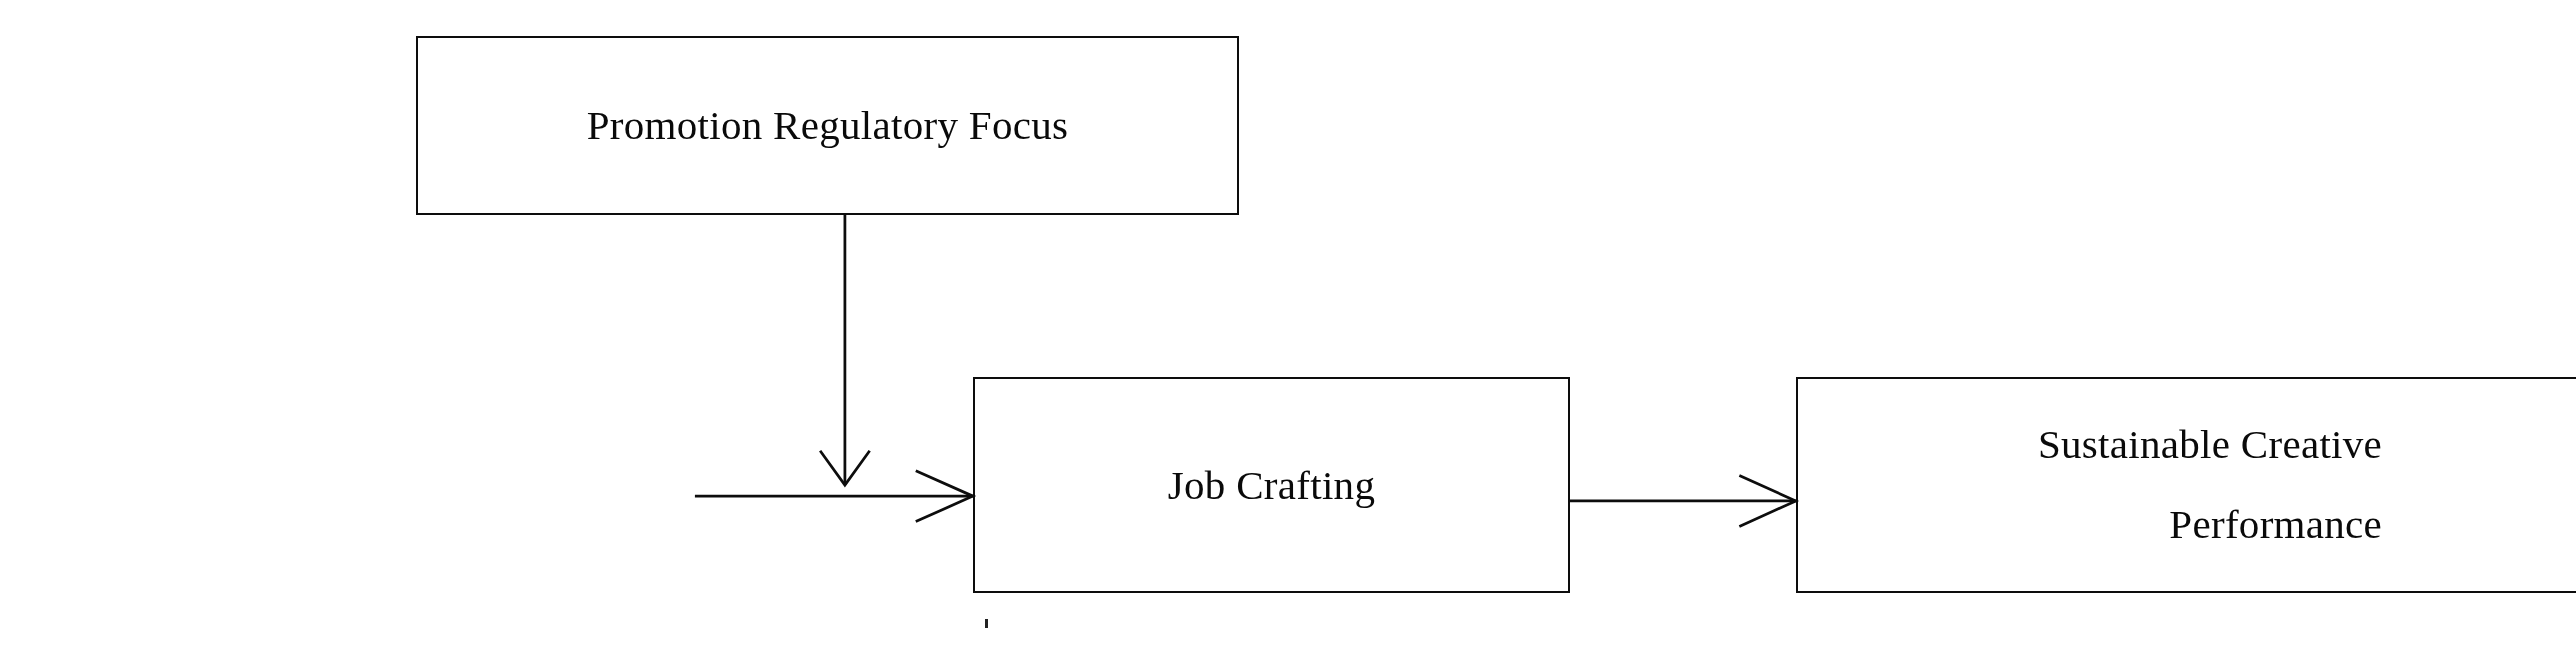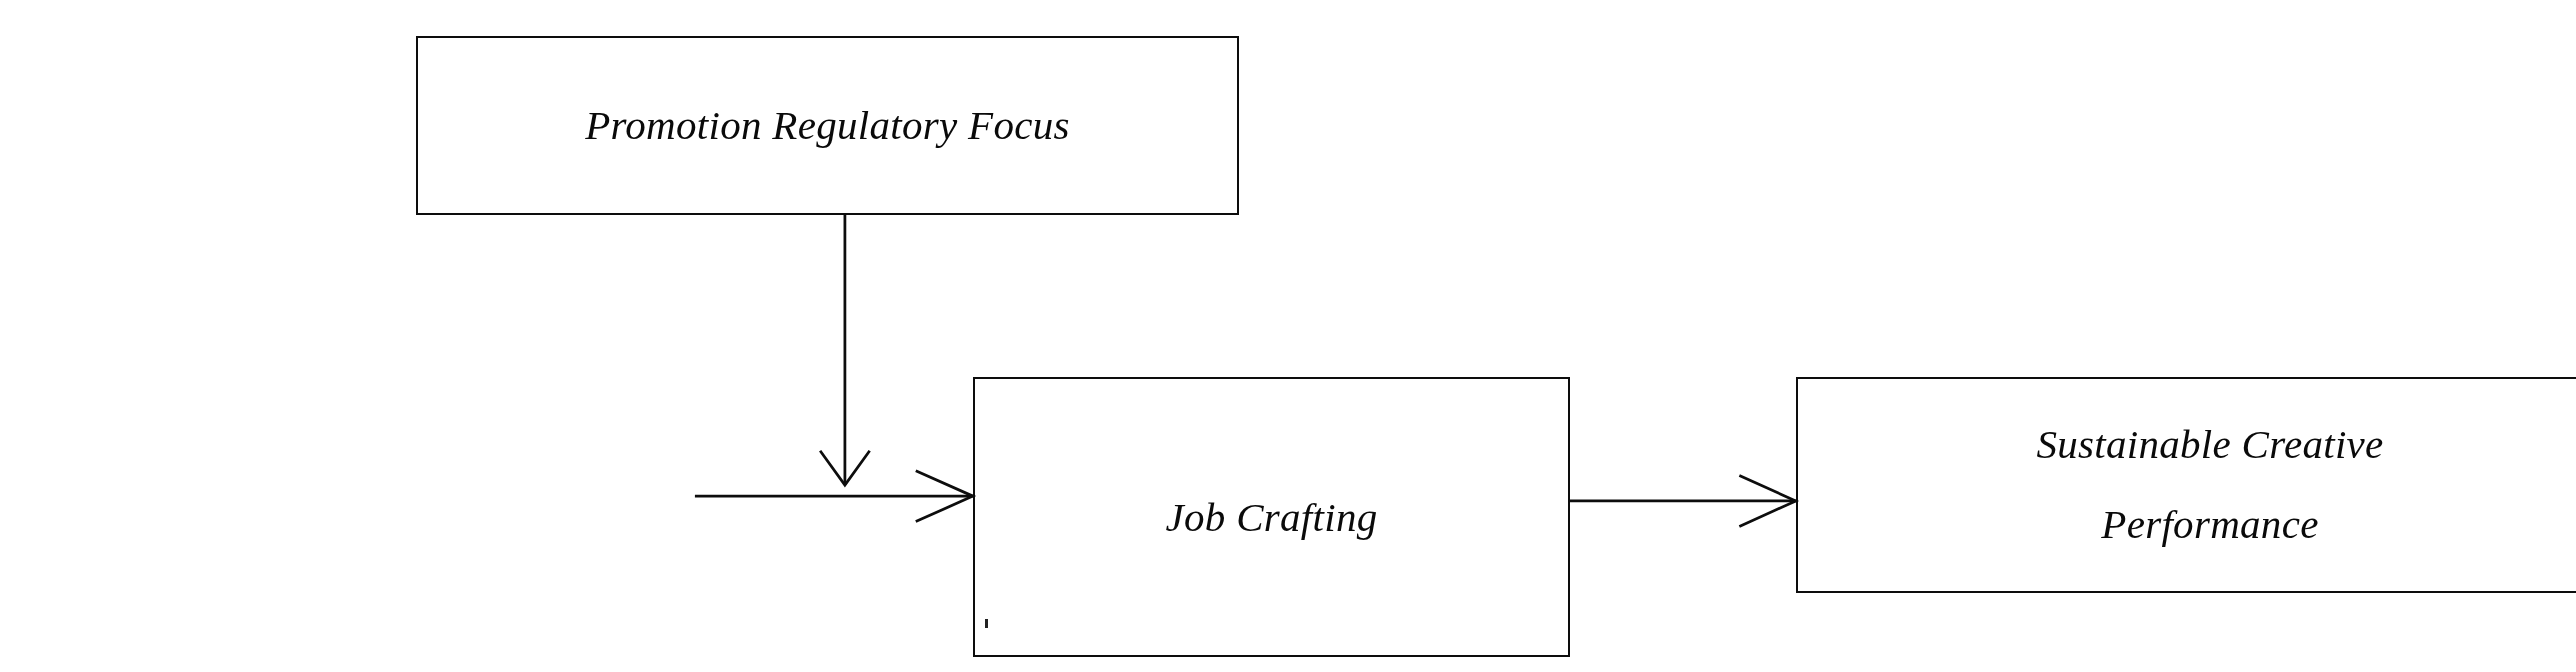--- a/index.html
+++ b/index.html
@@ -17,42 +17,41 @@
     font-family: "Liberation Serif", "DejaVu Serif", serif;
   }
   .node-box {
     position: absolute;
     box-sizing: border-box;
     border: 2.1px solid #0d0d0d;
     background: #ffffff;
     display: flex;
     align-items: center;
     justify-content: center;
-    text-align: center;
+    text-align: right;
     color: #0a0a0a;
-    font-style: italic;
   }
   .node-label {
     font-family: "Liberation Serif", "DejaVu Serif", serif;
     font-size: 41px;
     line-height: 1.68;
     letter-spacing: 0.3px;
     color: #0a0a0a;
     white-space: pre-line;
     padding: 0 19px;
   }
   
   #node-promotion-regulatory-focus {
     left: 416px;  top: 36px;  width: 823px; height: 179px;
   }
   #node-work-family-conflict {
     left: 43px;   top: 374px; width: 652px;  height: 219px;
   }
   #node-job-crafting {
-    left: 973px; top: 377px; width: 597px;  height: 280px;
+    left: 973px; top: 377px; width: 597px;  height: 216px;
   }
   #node-sustainable-creative-performance {
     left: 1796px; top: 377px; width: 828px; height: 216px;
   }
   #node-sustainable-creative-performance .node-label {
     line-height: 1.95;
   }
   
   .connector-svg {
     position: absolute;

